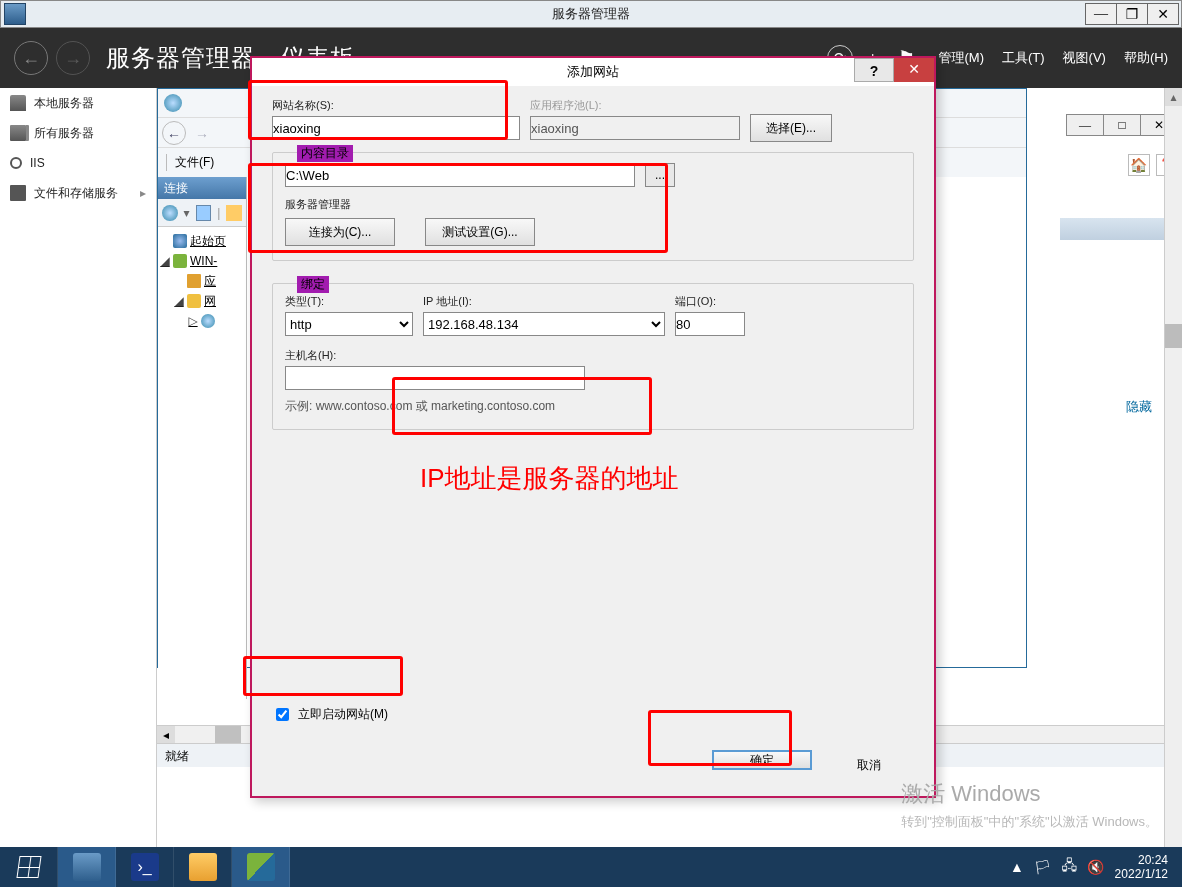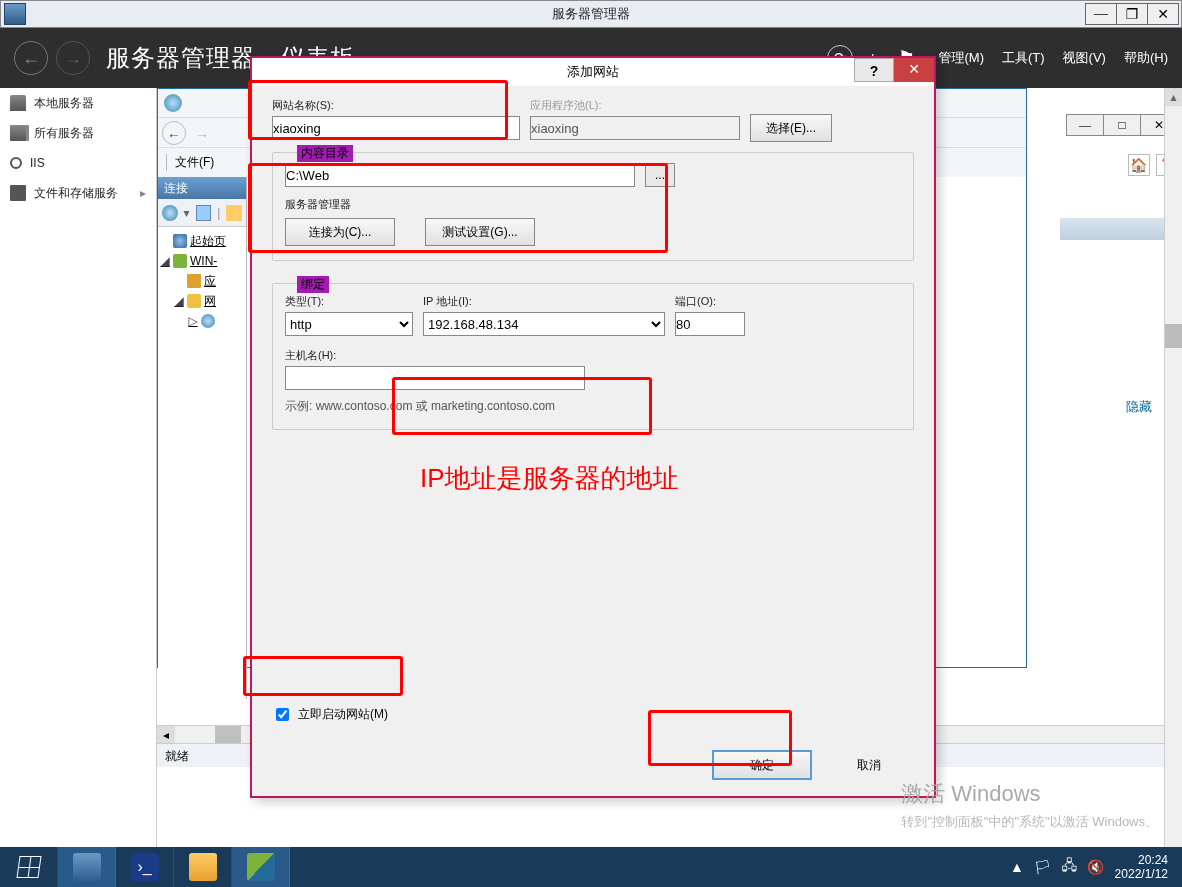--- a/index.html
+++ b/index.html
@@ -299,21 +299,21 @@
           <input class="fld" style="width: 300px;" value="">
           <div class="example">示例: www.contoso.com 或 marketing.contoso.com</div>
         </div>
 
         <div class="chk-row">
           <input type="checkbox" checked="" style="">
           <span>立即启动网站(M)</span>
         </div>
 
         <div class="dlg-foot">
-          <button class="btn def" style="width:100px;height:30px">确定</button>
+          <button class="btn def" style="width:100px;height:20px">确定</button>
           <button class="btn" style="width:90px;height:30px;border:none;background:transparent">取消</button>
         </div>
 
         <div class="red" style="left:-4px;top:-6px;width:260px;height:60px"></div>
         <div class="red" style="left:-4px;top:77px;width:420px;height:90px"></div>
         <div class="red" style="left:140px;top:291px;width:260px;height:58px"></div>
         <div class="red" style="left:-9px;top:570px;width:160px;height:40px"></div>
         <div class="red" style="left:396px;top:624px;width:144px;height:56px"></div>
         <div class="red-text" style="left:168px;top:375px">IP地址是服务器的地址</div>
       </div>

